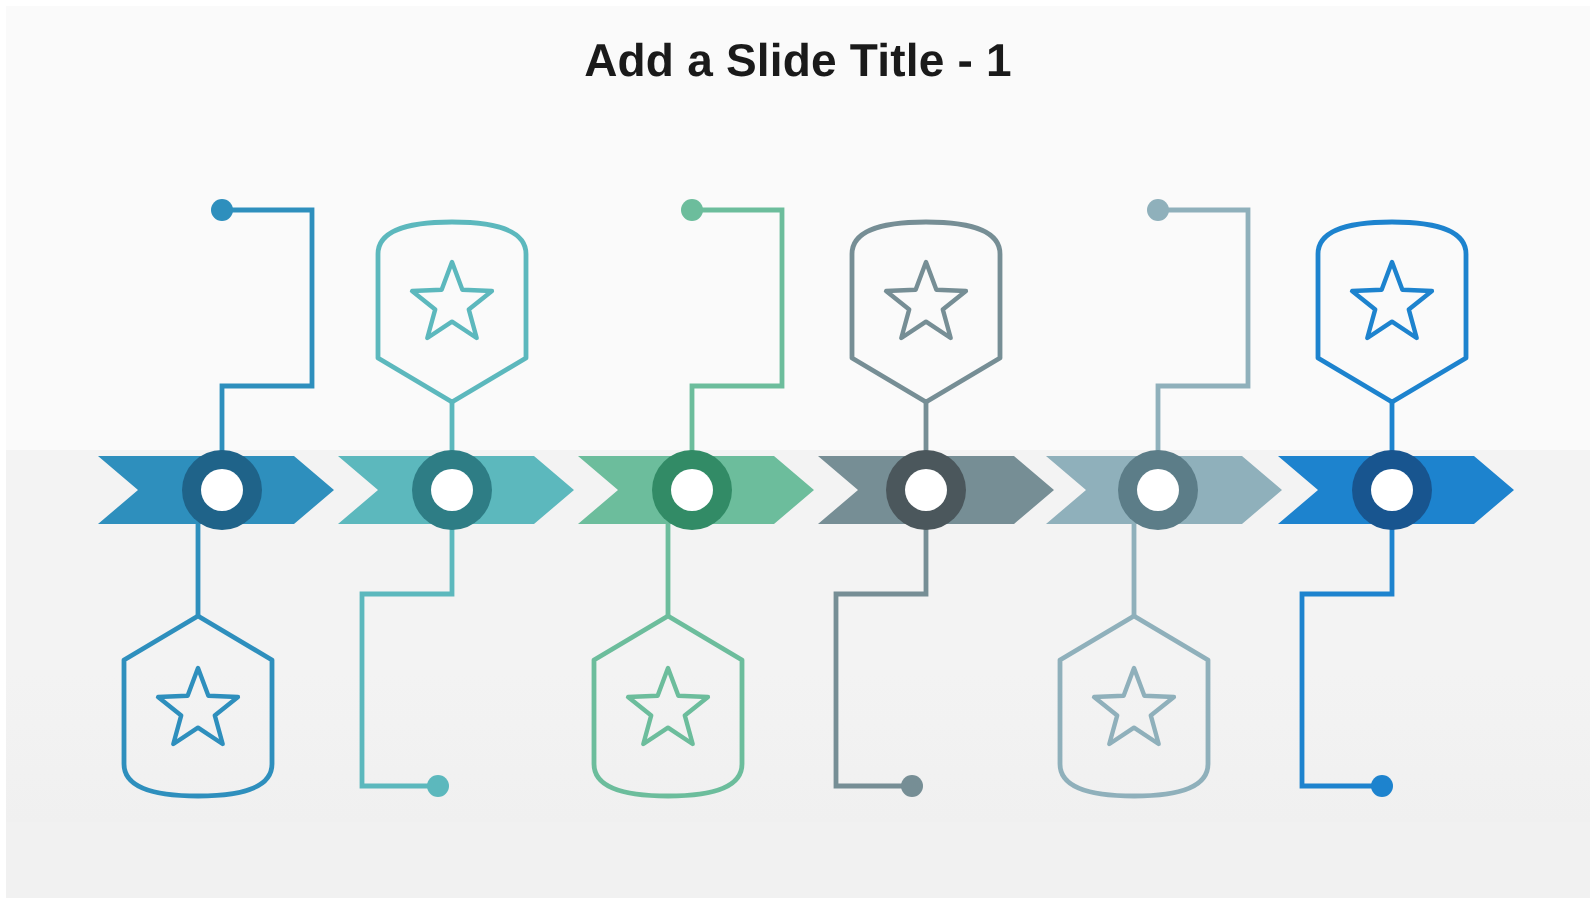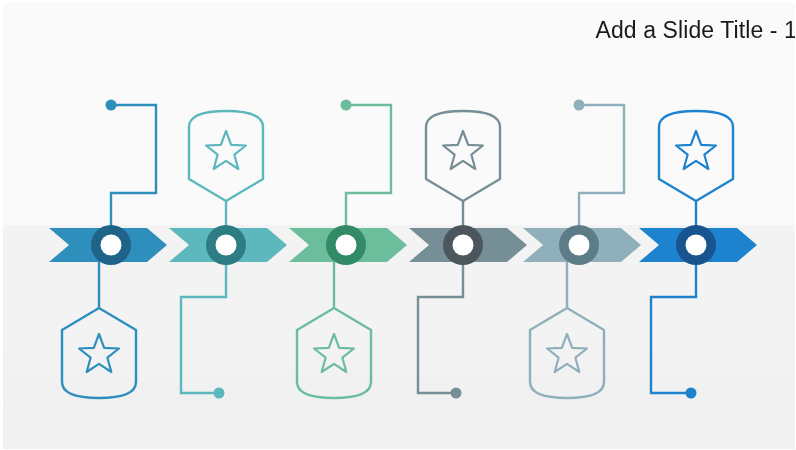--- a/index.html
+++ b/index.html
@@ -44,25 +44,25 @@
     left: 0; top: 0;
     width: 796px; height: 450px;
     border: 2px solid #ffffff;
     box-sizing: border-box;
     pointer-events: none;
   }
   #title {
     position: absolute;
     left: 0; top: 16px;
     width: 796px;
-    text-align: right;
+    text-align: center;
     font-size: 23px;
     color: #1a1a1a;
     font-family: "Liberation Sans", sans-serif;
-    font-weight: 400;
+    font-weight: 700;
     letter-spacing: 0.1px;
   }
   #art {
     position: absolute;
     left: 0; top: 0;
     width: 796px; height: 450px;
   }
 </style>
 </head>
 <body>

